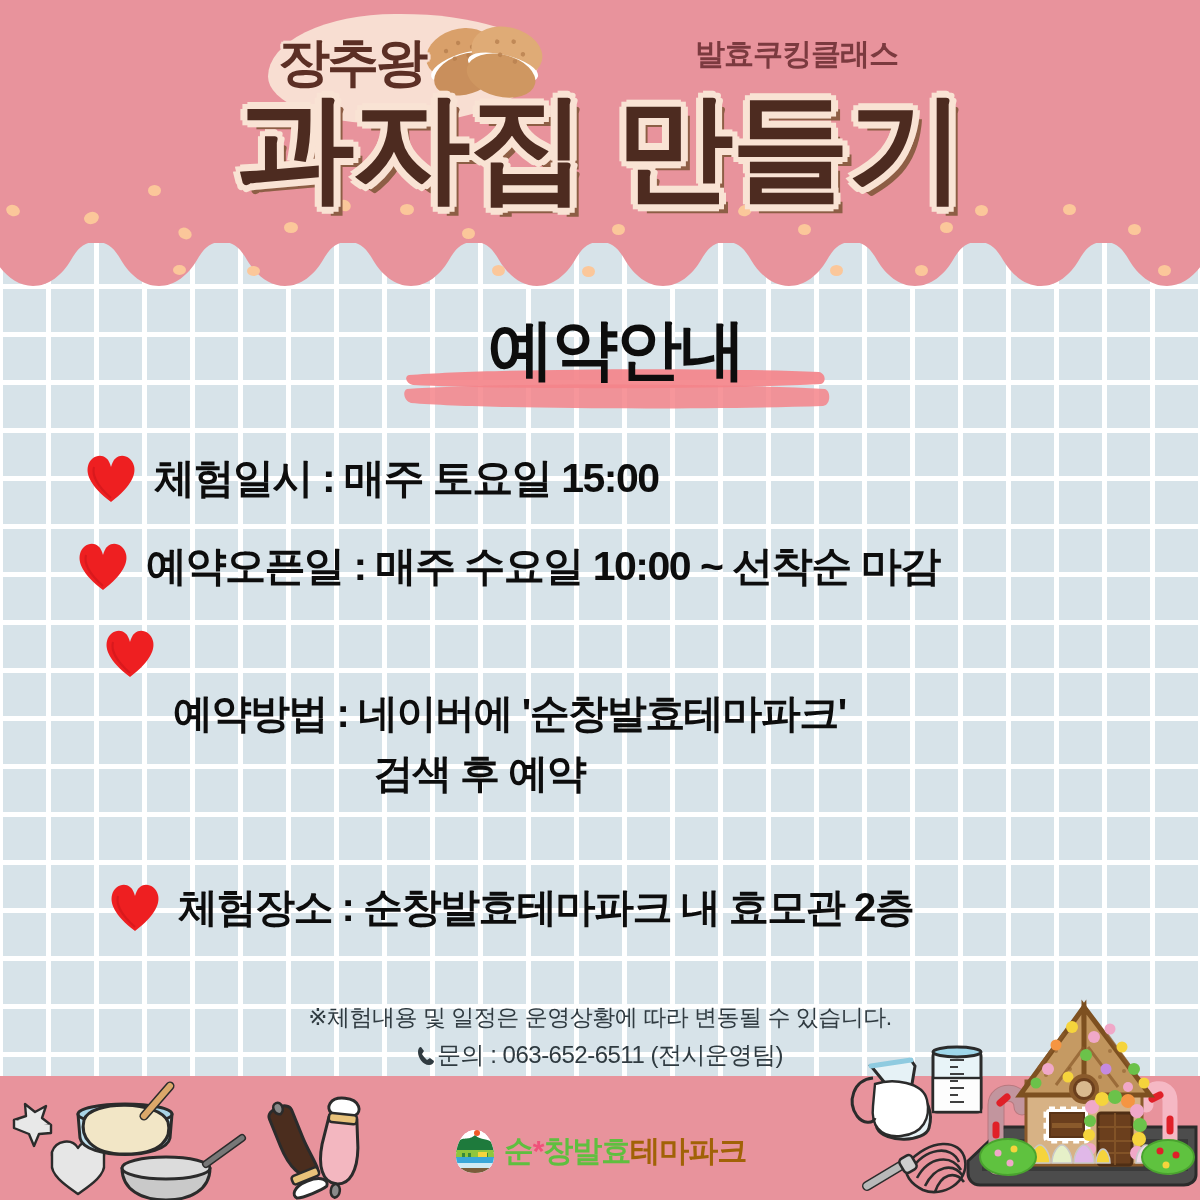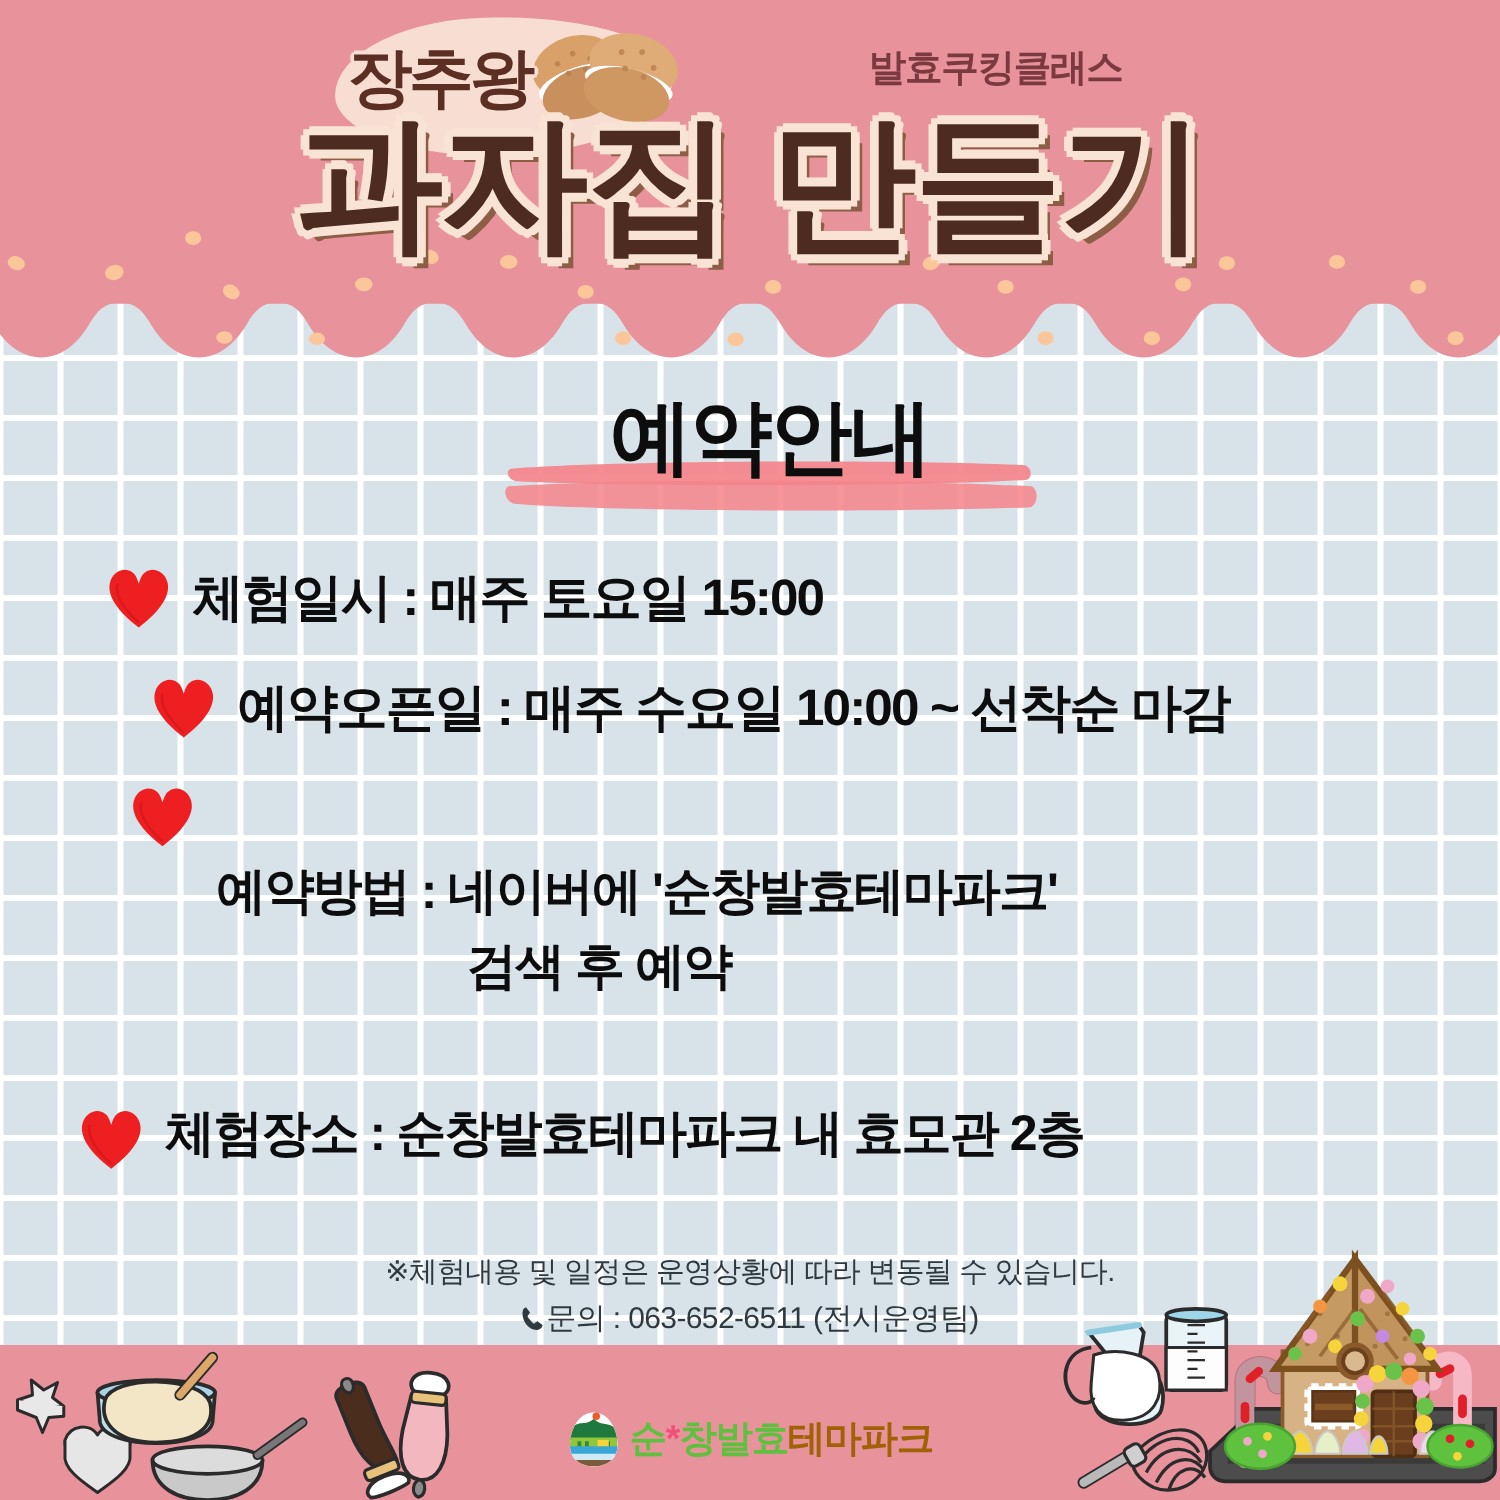--- a/index.html
+++ b/index.html
@@ -73,27 +73,27 @@
   }
   
   .list{position:absolute;z-index:6;left:0;top:448px;width:1200px;}
   .row{display:flex;align-items:flex-start;margin-bottom:26px;padding-left:84px;}
   .heart{flex:0 0 auto;width:54px;height:52px;margin-right:16px;margin-top:4px;}
   .row-txt{
     font-size:40px;font-weight:bold;color:#0d0d0d;letter-spacing:-1.5px;
     line-height:1.5;white-space:pre-line;
   }
   .row.r1 .row-txt{font-size:41px;}
-  .row.r2{padding-left:120px;}
+  .row.r2{padding-left:76px;}
   .row.r2 .row-txt{font-size:41px;}
   .row.r3{padding-left:103px;margin-bottom:14px;}
   .row.r3 .row-txt{font-size:40px;text-indent:0;}
   .row.r3 .line2{display:block;text-align:center;padding-right:60px;}
   .row.r4{padding-left:138px;}
-  .row.r5{padding-left:62px;align-items:flex-end;}
+  .row.r5{padding-left:108px;}
   
   .note{
     position:absolute;z-index:6;left:0;top:1000px;width:1200px;text-align:center;
     color:#2f3a40;font-size:23px;line-height:1.55;letter-spacing:-0.5px;
   }
   .note .l2{font-size:24px;}
   
   .bottom-band{
     position:absolute;left:0;top:1076px;width:1200px;height:124px;
     background:#e8939c;z-index:2;

